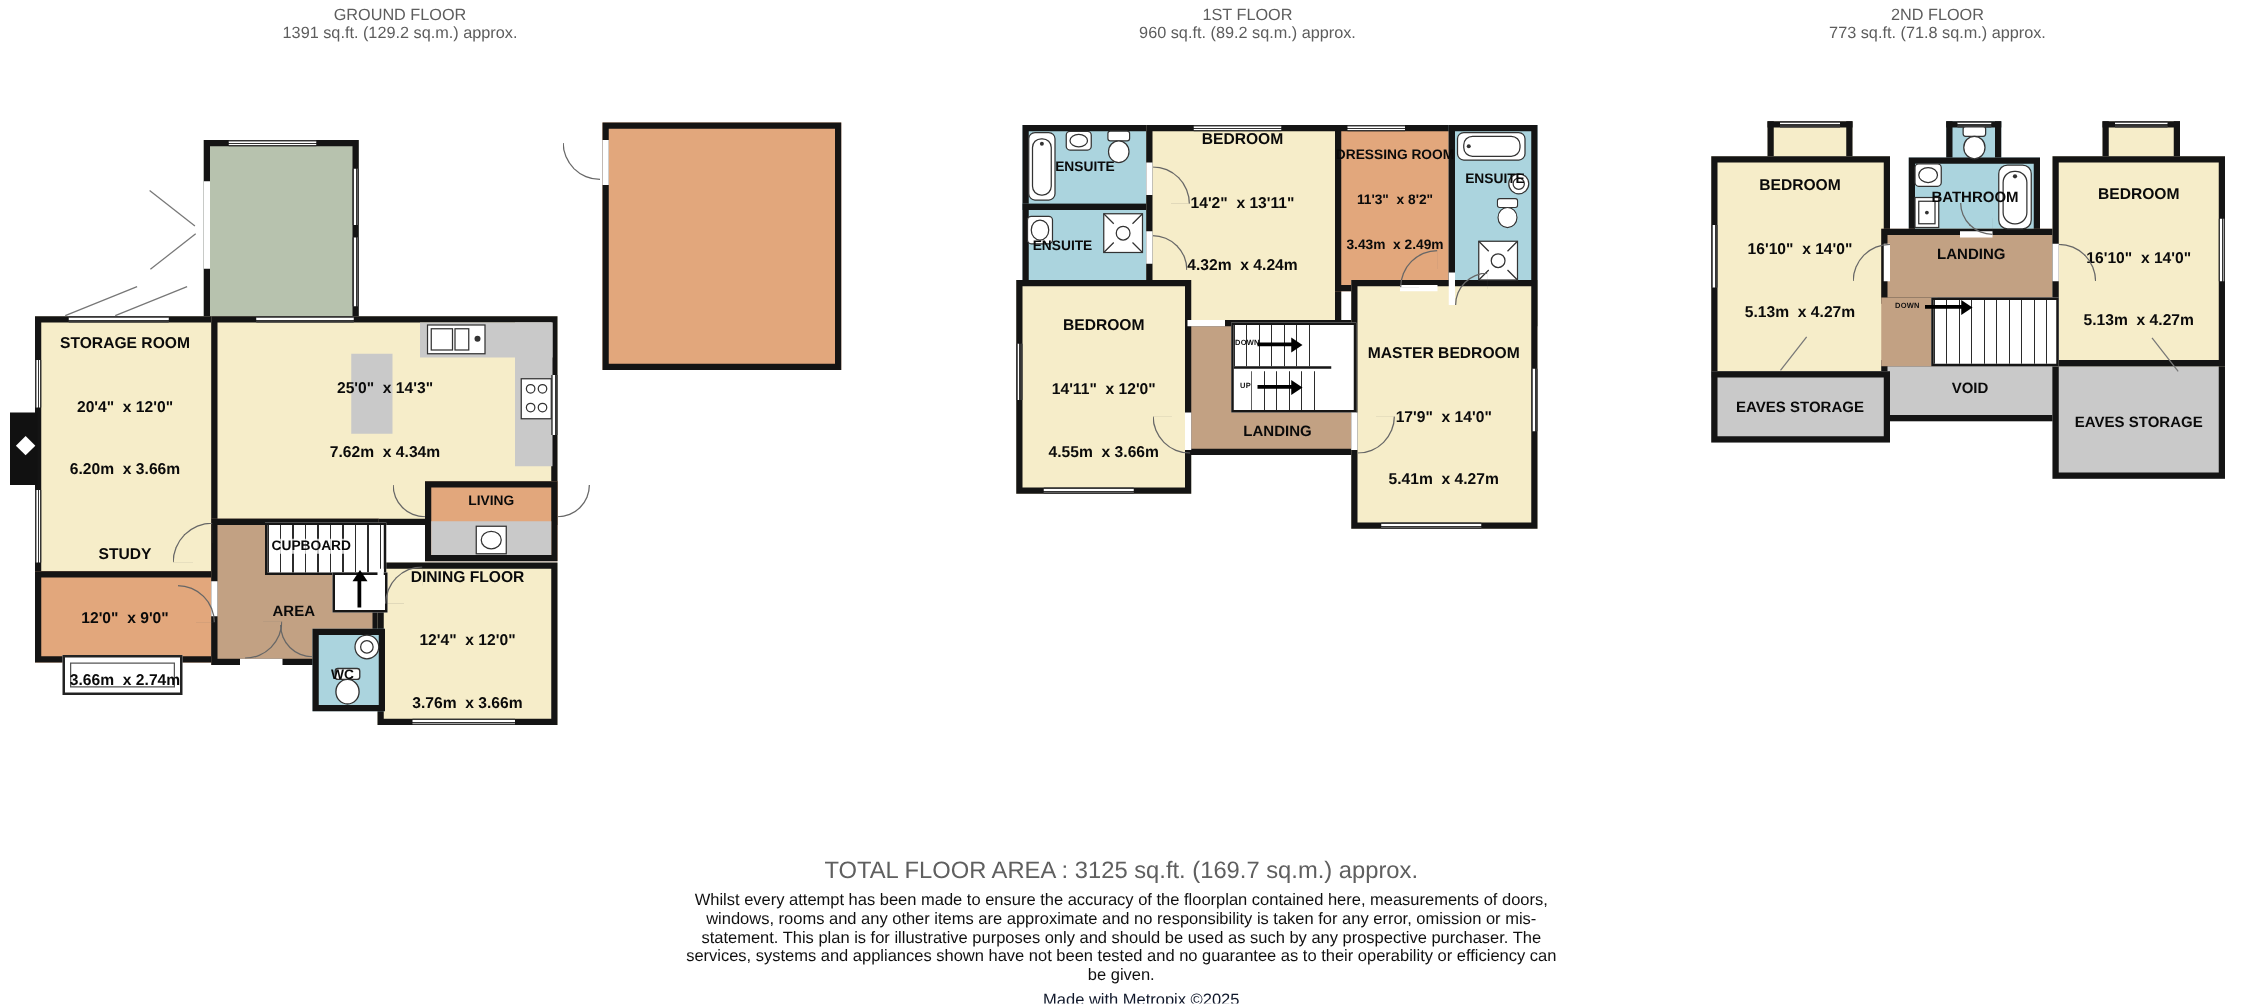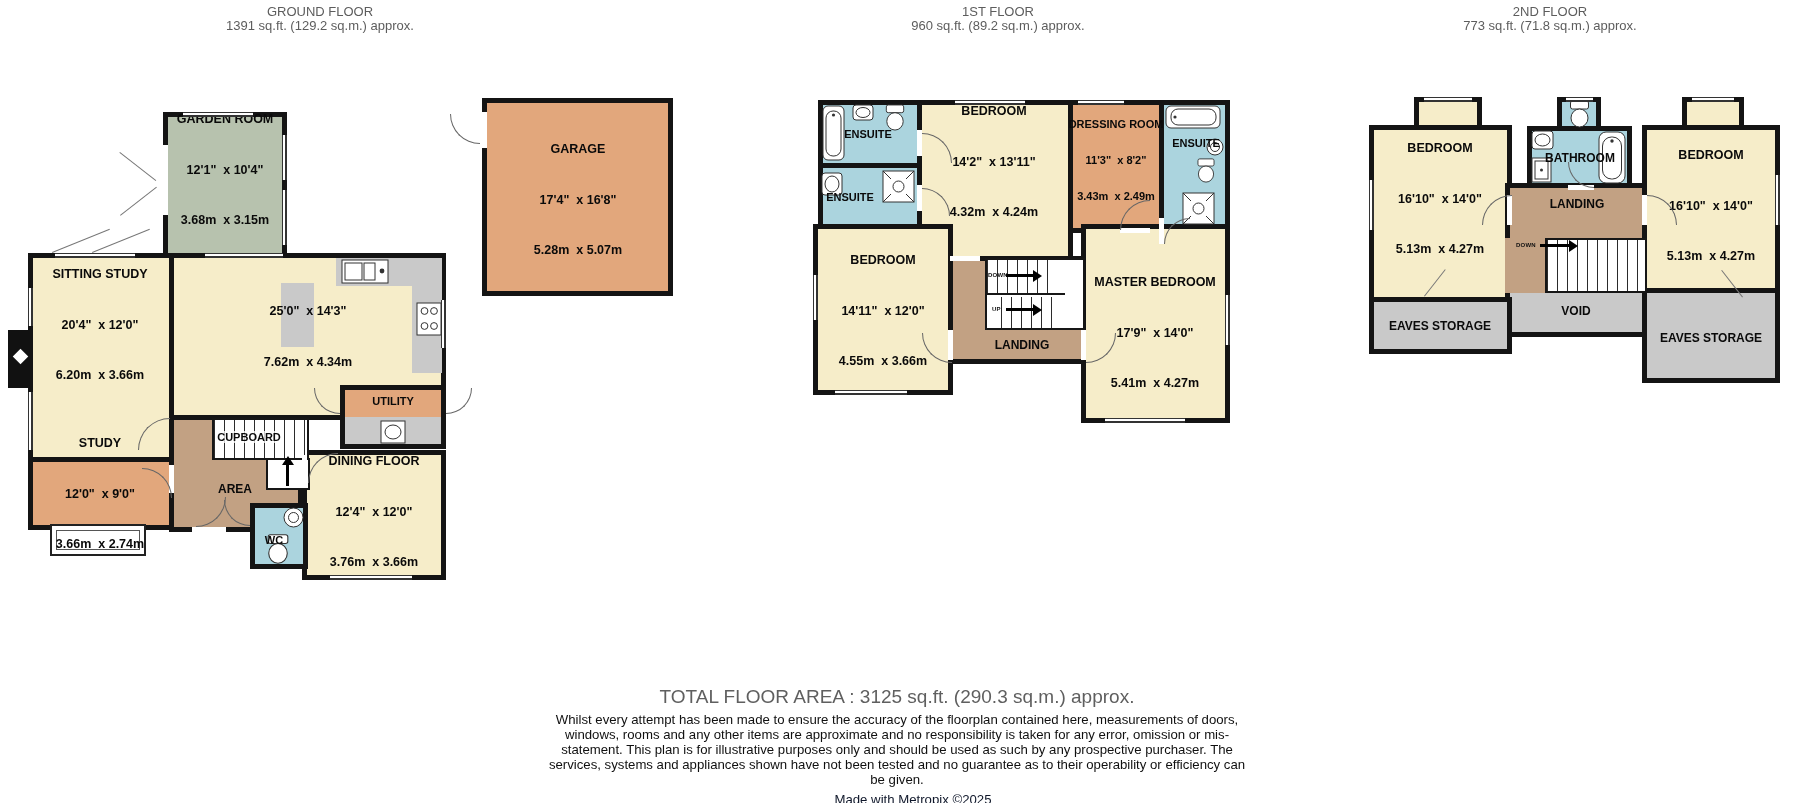--- a/index.html
+++ b/index.html
@@ -180,53 +180,43 @@
   <div class="dline" style="left:92px;top:252px;width:62px;transform:rotate(-22deg);"></div>
   <div class="arc bl" style="left:450px;top:114px;width:30px;height:30px;"></div>
   <div class="arc tl" style="left:138px;top:418px;width:32px;height:32px;"></div>
   <div class="arc tr" style="left:142px;top:468px;width:30px;height:30px;"></div>
   <div class="arc br" style="left:196px;top:497px;width:30px;height:30px;"></div>
   <div class="arc bl" style="left:224px;top:500px;width:26px;height:26px;"></div>
   <div class="arc tl" style="left:308px;top:453px;width:30px;height:30px;"></div>
   <div class="arc bl" style="left:314px;top:388px;width:26px;height:26px;"></div>
   <div class="arc br" style="left:446px;top:388px;width:26px;height:26px;"></div>
 
-  <div class="lab" style="left:225px;top:170px;">
-    <div class="rname">GARDEN ROOM</div>
-    <div class="rdim">12'1"  x 10'4"</div>
-    <div class="rdim">3.68m  x 3.15m</div>
-  </div>
   <div class="lab" style="left:100px;top:325px;">
-    <div class="rname">SITTING STUDY</div>
+    <div class="rname">STORAGE ROOM</div>
     <div class="rdim">20'4"  x 12'0"</div>
     <div class="rdim">6.20m  x 3.66m</div>
   </div>
   <div class="lab" style="left:308px;top:336px;">
     <div class="rdim">25'0"  x 14'3"</div>
     <div class="rdim">7.62m  x 4.34m</div>
   </div>
   <div class="lab" style="left:100px;top:494px;">
     <div class="rname">STUDY</div>
     <div class="rdim">12'0"  x 9'0"</div>
     <div class="rdim">3.66m  x 2.74m</div>
   </div>
   <div class="lab" style="left:374px;top:512px;">
     <div class="rname">DINING FLOOR</div>
     <div class="rdim">12'4"  x 12'0"</div>
     <div class="rdim">3.76m  x 3.66m</div>
   </div>
-  <div class="lab" style="left:578px;top:200px;">
-    <div class="rname">GARAGE</div>
-    <div class="rdim">17'4"  x 16'8"</div>
-    <div class="rdim">5.28m  x 5.07m</div>
-  </div>
   <div class="lab lab-md" style="left:235px;top:489px;">AREA</div>
   <div class="lab lab-sm lab-cup" style="left:249px;top:437px;">CUPBOARD</div>
   <div class="lab lab-sm" style="left:274px;top:540px;text-align:center;">WC</div>
-  <div class="lab lab-sm" style="left:393px;top:401px;">UTILITY</div>
+  <div class="lab lab-sm" style="left:393px;top:401px;">LIVING</div>
 
   <div class="room bg-blue" style="left:818px;top:100px;width:104px;height:68px;"></div>
   <div class="room bg-blue" style="left:818px;top:163px;width:104px;height:66px;"></div>
   <div class="room bg-cream" style="left:917px;top:100px;width:156px;height:161px;"></div>
   <div class="room bg-orange" style="left:1068px;top:100px;width:96px;height:133px;"></div>
   <div class="room bg-blue" style="left:1159px;top:100px;width:71px;height:161px;"></div>
   <div class="room bg-cream" style="left:813px;top:224px;width:140px;height:171px;"></div>
   <div class="room bg-tan" style="left:948px;top:256px;width:138px;height:108px;"></div>
   <div class="room bg-cream" style="left:1081px;top:224px;width:149px;height:199px;"></div>
 
@@ -411,18 +401,18 @@
     <div class="rdim">16'10"  x 14'0"</div>
     <div class="rdim">5.13m  x 4.27m</div>
   </div>
   <div class="lab lab-md" style="left:1580px;top:158px;">BATHROOM</div>
   <div class="lab lab-md" style="left:1577px;top:204px;">LANDING</div>
   <div class="lab lab-md" style="left:1576px;top:311px;">VOID</div>
   <div class="lab lab-md" style="left:1440px;top:326px;">EAVES STORAGE</div>
   <div class="lab lab-md" style="left:1711px;top:338px;">EAVES STORAGE</div>
 
   <div class="footer">
-    <div class="total">TOTAL FLOOR AREA : 3125 sq.ft. (290.3 sq.m.) approx.</div>
+    <div class="total">TOTAL FLOOR AREA : 3125 sq.ft. (169.7 sq.m.) approx.</div>
     <div class="disclaimer">Whilst every attempt has been made to ensure the accuracy of the floorplan contained here, measurements of doors, windows, rooms and any other items are approximate and no responsibility is taken for any error, omission or mis-statement. This plan is for illustrative purposes only and should be used as such by any prospective purchaser. The services, systems and appliances shown have not been tested and no guarantee as to their operability or efficiency can be given.</div>
     <div class="credit">Made with Metropix ©2025</div>
   </div>
 
 </div>
 
 </body></html>

